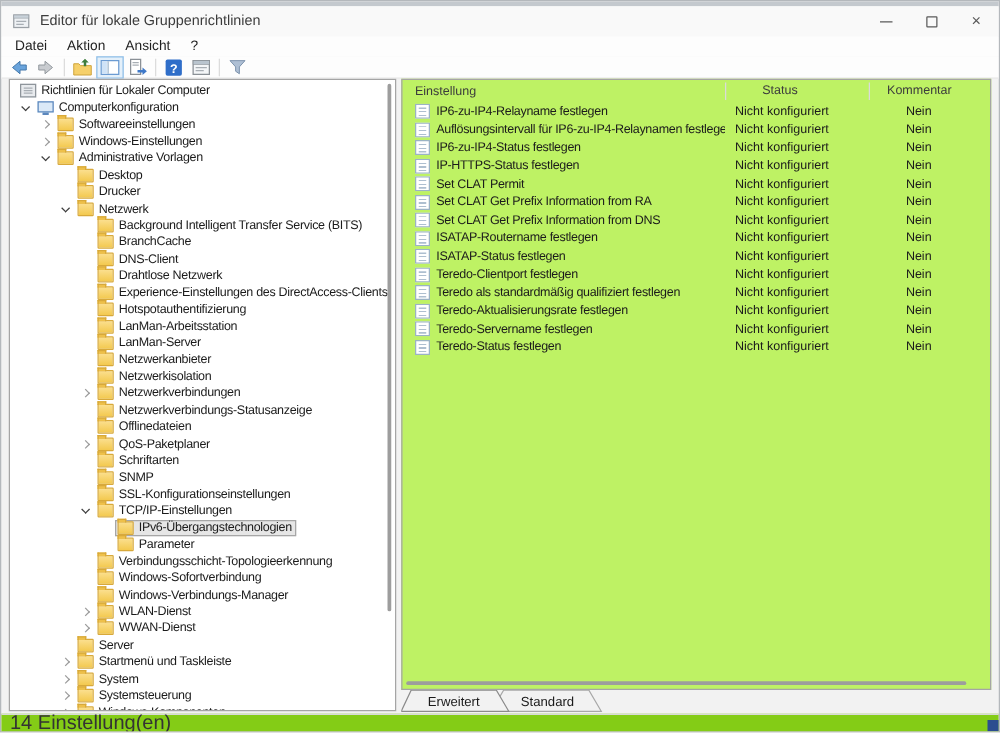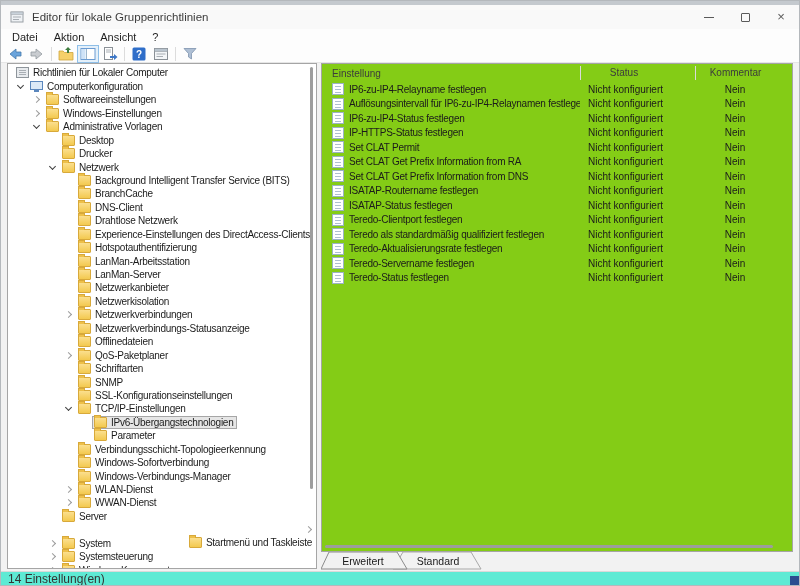--- a/index.html
+++ b/index.html
@@ -34,38 +34,38 @@
   .tbox{display:flex;align-items:center;padding:0 3px 0 1px;border:1px solid transparent;height:13px}
   .tbox.sel{background:#e6e6e6;border-color:#a6a6a6}
   .ticon{width:13px;height:11px;margin-right:4px;position:relative;display:inline-block;flex:none}
   .ticon.folder{background:linear-gradient(180deg,#fbdf8e,#f3c94f);border:1px solid #d8a93a;border-radius:1px}
   .ticon.folder::before{content:'';position:absolute;left:-1px;top:-3px;width:5px;height:2px;background:#eec04a;border:1px solid #d8a93a;border-bottom:none}
   .ticon.computer{border:1px solid #5b87bd;background:#dbe9f7;height:9px;margin-top:-2px}
   .ticon.computer::after{content:'';position:absolute;left:3px;right:3px;bottom:-3px;height:2px;background:#5b87bd}
   .ticon.console{background:#e8ebee;border:1px solid #8e959b}
   .ticon.console::before{content:'';position:absolute;left:2px;right:2px;top:2px;height:1px;background:#a8aeb4;box-shadow:0 2px 0 #a8aeb4,0 4px 0 #a8aeb4}
   .tlabel{font-size:10px;letter-spacing:-0.25px;color:#1b1b1b}
-  .list-panel{position:absolute;left:320px;top:62px;width:472px;height:489px;background:#84cc16;border:1px solid #a5a5a5;overflow:hidden}
+  .list-panel{position:absolute;left:320px;top:62px;width:472px;height:489px;background:#bef264;border:1px solid #a5a5a5;overflow:hidden}
   .lheader{display:flex;height:18px;align-items:center;font-size:10px;color:#3c3c3c}
   .hc1{width:258px;padding-left:10px}
   .hc2{width:115px;text-align:center;padding-right:28px;border-left:1px solid #dadada;height:14px;line-height:14px}
   .hc3{width:80px;text-align:center;border-left:1px solid #dadada;height:14px;line-height:14px}
   .lrow{display:flex;height:14.5px;align-items:center;font-size:10px;color:#1b1b1b}
   .c1{display:flex;align-items:center;width:258px;padding-left:10px;overflow:hidden;white-space:nowrap;letter-spacing:-0.25px}
   .c2{width:115px;padding-left:8px}
   .c3{width:80px;text-align:center}
   .sicon{width:12px;height:12px;border:1px solid #9bb3c4;background:#fff;position:relative;margin-right:5px;flex:none}
   .sicon::before{content:'';position:absolute;left:2px;right:2px;top:2px;height:7px;
     background:repeating-linear-gradient(#aebfd0 0 1px,transparent 1px 3px)}
   .hscroll{position:absolute;left:3px;bottom:3px;width:448px;height:3px;background:#9d9d9d;border-radius:2px}
   .tabs-svg{position:absolute;left:320px;top:551px}
   .tab-text{font-size:10.5px;fill:#1a1a1a;font-family:"Liberation Sans",sans-serif}
   
-  .statusbar{position:absolute;left:0;top:570px;width:798px;height:15px;background:#5eead4;border-top:1px solid #d9d9d9;
-    display:flex;align-items:center;padding-left:7px;font-size:12px;color:#333}
+  .statusbar{position:absolute;left:0;top:570px;width:798px;height:15px;background:#84cc16;border-top:1px solid #d9d9d9;
+    display:flex;align-items:center;padding-left:7px;font-size:16px;color:#333}
   .corner-blue{position:absolute;right:0;bottom:0;width:9px;height:9px;background:#2b4d8f}
 </style>
 </head>
 <body>
 
 <div class="window">
   <div class="top-edge"></div>
 
   <div class="titlebar">
     <svg class="app-icon" viewBox="0 0 16 16">
@@ -383,21 +383,21 @@
             <span class="tlabel">WWAN-Dienst</span>
           </span>
         </div>
         <div class="trow" style="padding-left: 38px;">
           <span class="chevsp"></span>
           <span class="tbox">
             <span class="ticon folder"></span>
             <span class="tlabel">Server</span>
           </span>
         </div>
-        <div class="trow" style="padding-left: 38px; flex-direction: column;">
+        <div class="trow" style="padding-left: 38px;">
           <span class="chev collapsed"></span>
           <span class="tbox">
             <span class="ticon folder"></span>
             <span class="tlabel">Startmenü und Taskleiste</span>
           </span>
         </div>
         <div class="trow" style="padding-left: 38px;">
           <span class="chev collapsed"></span>
           <span class="tbox">
             <span class="ticon folder"></span>

